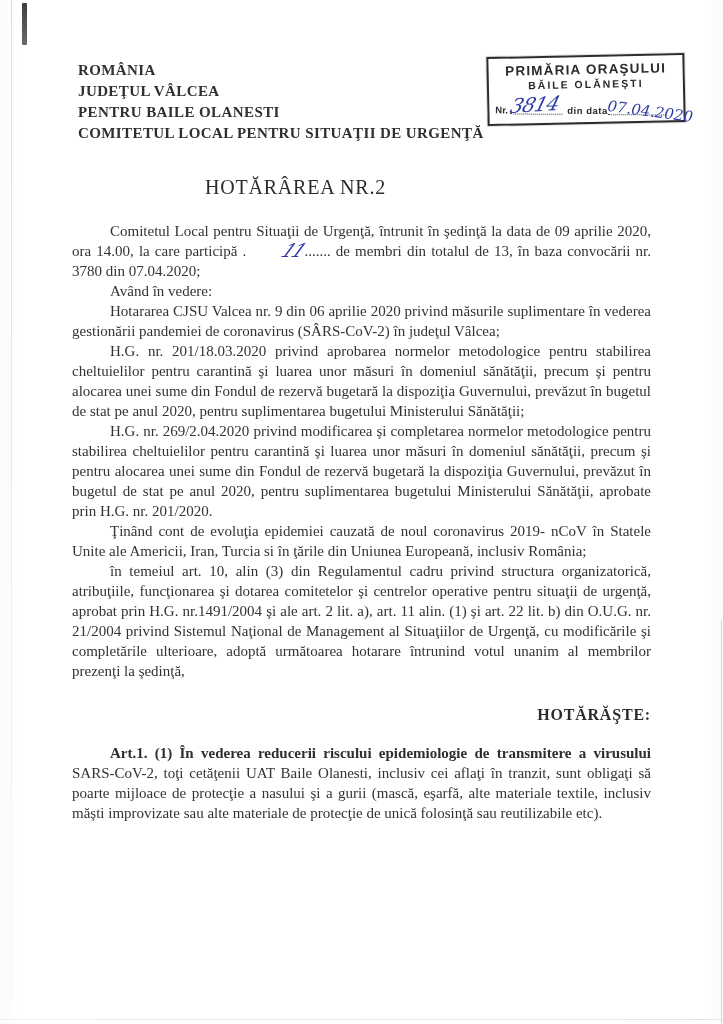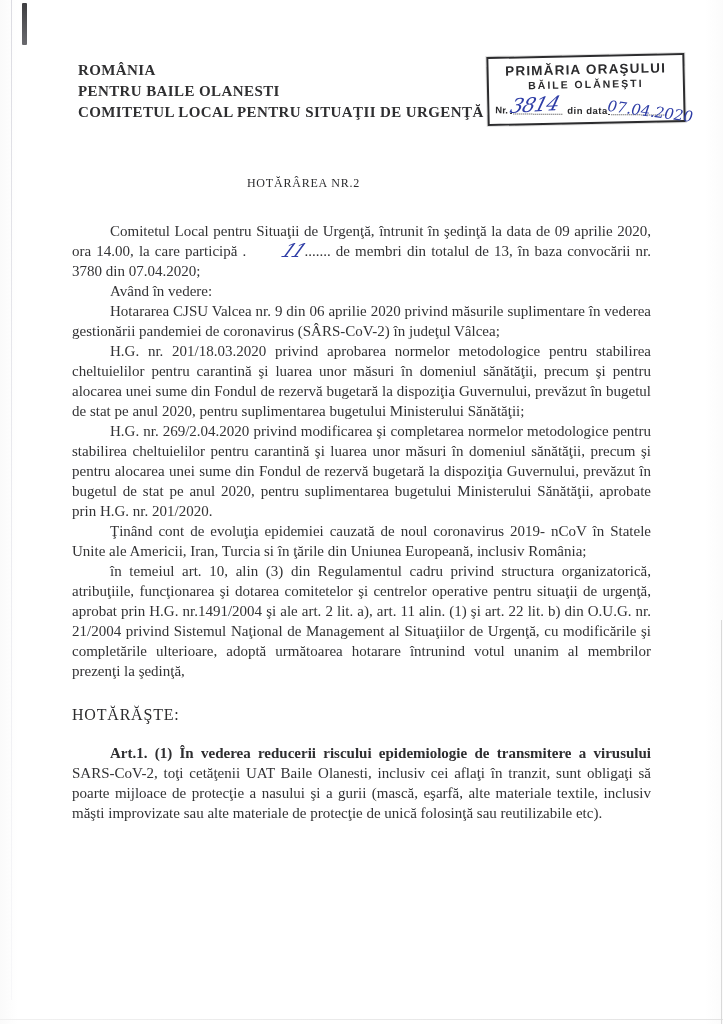--- a/index.html
+++ b/index.html
@@ -77,56 +77,57 @@
     position:absolute;left:112px;bottom:-2px;
     font-family:"DejaVu Serif", serif;
     font-style:italic;font-weight:400;
     font-size:15px;letter-spacing:0px;white-space:nowrap;
     transform:rotate(7deg);
   }
 
   
   .doc-title{
     position:absolute;left:0;width:591px;top:176px;
-    text-align:center;font-size:12px;letter-spacing:.8px;
-    color:#2c2c2e;font-weight:500;padding-left:8px;
+    text-align:center;font-size:20px;letter-spacing:.8px;
+    color:#2c2c2e;font-weight:500;
   }
   .doc-body{
     position:absolute;left:72px;top:221px;width:579px;
     font-size:15px;line-height:20px;
     text-align:justify;color:#333335;
   }
   .doc-body p{margin:0;text-indent:38px;}
   .hw-count{
     display:inline-block;
     color:#2e3da6;
     font-family:"DejaVu Serif", serif;
     font-style:italic;font-size:19px;line-height:10px;
     letter-spacing:-2px;
     transform:skewX(-28deg) translateY(1px);
   }
   .decision-heading{
     margin:24px 0 18px 0 !important;
-    text-align:left;text-indent:0 !important;
-    font-size:16px;letter-spacing:.8px;color:#2c2c2e;font-weight:400;
+    text-align:right;text-indent:0 !important;
+    font-size:16px;letter-spacing:.8px;color:#2c2c2e;font-weight:700;
   }
   .art-lead{font-weight:700;color:#2e2e30;}
 </style>
 </head>
 <body>
 
 <div class="page">
 
   <div class="fold-line"></div>
   <div class="staple-mark"></div>
   <div class="bottom-edge"></div>
   <div class="right-edge"></div>
 
   <div class="header-block">
     <div>ROMÂNIA</div>
+    <div>JUDEŢUL VÂLCEA</div>
     <div>PENTRU BAILE OLANESTI</div>
     <div>COMITETUL LOCAL PENTRU SITUAŢII DE URGENŢĂ</div>
   </div>
 
   <div class="stamp">
     <div class="stamp-org">PRIMĂRIA ORAŞULUI</div>
     <div class="stamp-city">BĂILE OLĂNEŞTI</div>
     <div class="stamp-row">
       <span class="stamp-label-nr">Nr.</span>
       <span class="stamp-dotline1"></span>

